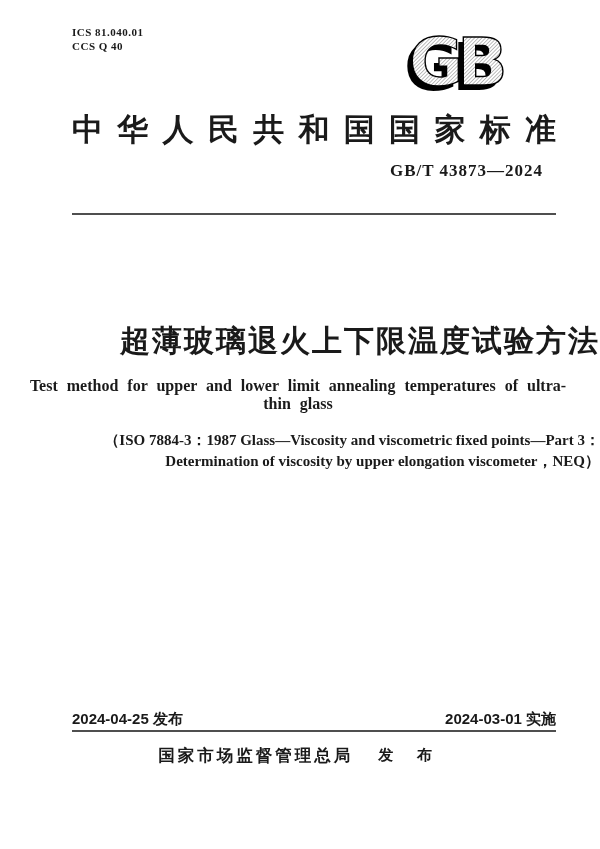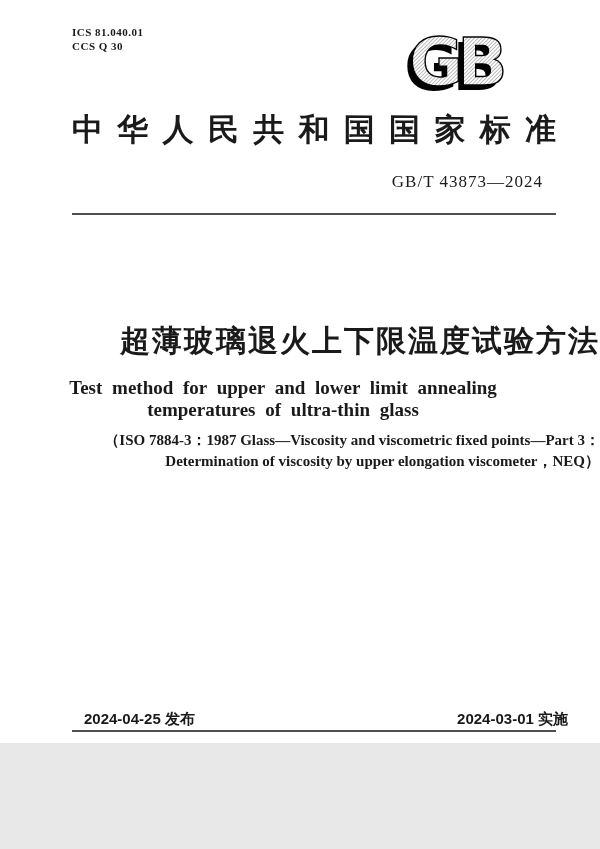--- a/index.html
+++ b/index.html
@@ -1,18 +1,18 @@
 <!DOCTYPE html>
 <html><head>
 <meta charset="utf-8">
 <style>
   html,body { margin:0; padding:0; background:#e8e8e8; }
   .page {
     position:relative;
-    width:600px; height:743px;
+    width:600px; height:849px;
     margin:0 auto;
     background:#ffffff;
     color:#1a1a1a;
     overflow:hidden;
     font-family:"Liberation Serif", serif;
   }
   
   .ics-block {
     position:absolute; left:72px; top:25px;
     font-family:"Liberation Serif", serif;
@@ -24,57 +24,57 @@
   
   .country-heading {
     position:absolute; left:72px; top:112px; width:484px;
     font-family:"Liberation Serif", serif;
     font-weight:bold; font-size:31px; line-height:36px;
     white-space:nowrap;
   }
   .justify-chars { display:flex; justify-content:space-between; }
   
   .std-number {
-    position:absolute; right:57px; top:172px;
+    position:absolute; right:57px; top:161px;
     font-family:"Liberation Serif", serif;
-    font-weight:normal; font-size:17px; letter-spacing:1px;
+    font-weight:bold; font-size:17px; letter-spacing:1px;
   }
   .rule {
     position:absolute; left:72px; width:484px; height:2px;
     background:#4f4f4f;
   }
   .rule-top { top:213px; }
   .rule-bottom { top:730px; }
   
   .main-title {
     position:absolute; left:0; top:321px; width:100%;
     text-align:right;
     font-family:"Liberation Sans", sans-serif;
     font-weight:bold; font-size:30px; letter-spacing:2px;
   }
   
   .en-title {
-    position:absolute; left:13px; top:377px; width:540px;
+    position:absolute; left:28px; top:377px; width:540px;
     text-align:center;
     font-family:"Liberation Serif", serif;
-    font-weight:bold; font-size:19px; word-spacing:5px;
+    font-weight:bold; font-size:16px; word-spacing:5px;
   }
   
   .iso-ref {
     position:absolute; left:0; top:430px; width:100%;
     text-align:right;
     font-family:"Liberation Serif", serif;
     font-weight:bold; font-size:15px; line-height:21px;
   }
   
   .dates-row {
     position:absolute; left:72px; top:710px; width:484px;
     display:flex; justify-content:space-between;
     font-family:"Liberation Sans", sans-serif;
-    font-weight:bold; font-size:15px;margin-left:12px;
+    font-weight:bold; font-size:15px;
   }
   
   .publisher {
     position:absolute; left:0; top:746px; width:100%;
     display:flex; justify-content:center; align-items:center;
   }
   .pub-lines {
     font-family:"Liberation Serif", serif;
     font-weight:bold; font-size:16.5px; line-height:16px;
     letter-spacing:3px; text-align:center;
@@ -87,21 +87,21 @@
     white-space:nowrap;
   }
 </style>
 </head>
 <body>
 
 <div class="page">
 
   <div class="ics-block">
     <div>ICS 81.040.01</div>
-    <div>CCS Q 30</div>
+    <div>CCS Q 40</div>
   </div>
 
   <svg class="gb-logo" viewBox="0 0 122 66" xmlns="http://www.w3.org/2000/svg">
     <defs>
       <pattern id="hatch" width="2.6" height="2.6" patternUnits="userSpaceOnUse" patternTransform="rotate(45)">
         <rect width="2.6" height="2.6" fill="#ffffff"></rect>
         <line x1="0" y1="0" x2="0" y2="2.6" stroke="#6b6b6b" stroke-width="0.9"></line>
       </pattern>
     </defs>
     <text x="1" y="62" font-family="'DejaVu Sans', sans-serif" font-weight="bold" font-size="66" letter-spacing="-6" fill="#000000">GB</text>
@@ -137,17 +137,18 @@
 
   <div class="dates-row">
     <span>2024-04-25 发布</span>
     <span>2024-03-01 实施</span>
   </div>
 
   <div class="rule rule-bottom"></div>
 
   <div class="publisher">
     <div class="pub-lines">
+      <div>国家市场监督管理总局</div>
     </div>
     <div class="publish-label">发 布</div>
   </div>
 
 </div>
 
 </body></html>

